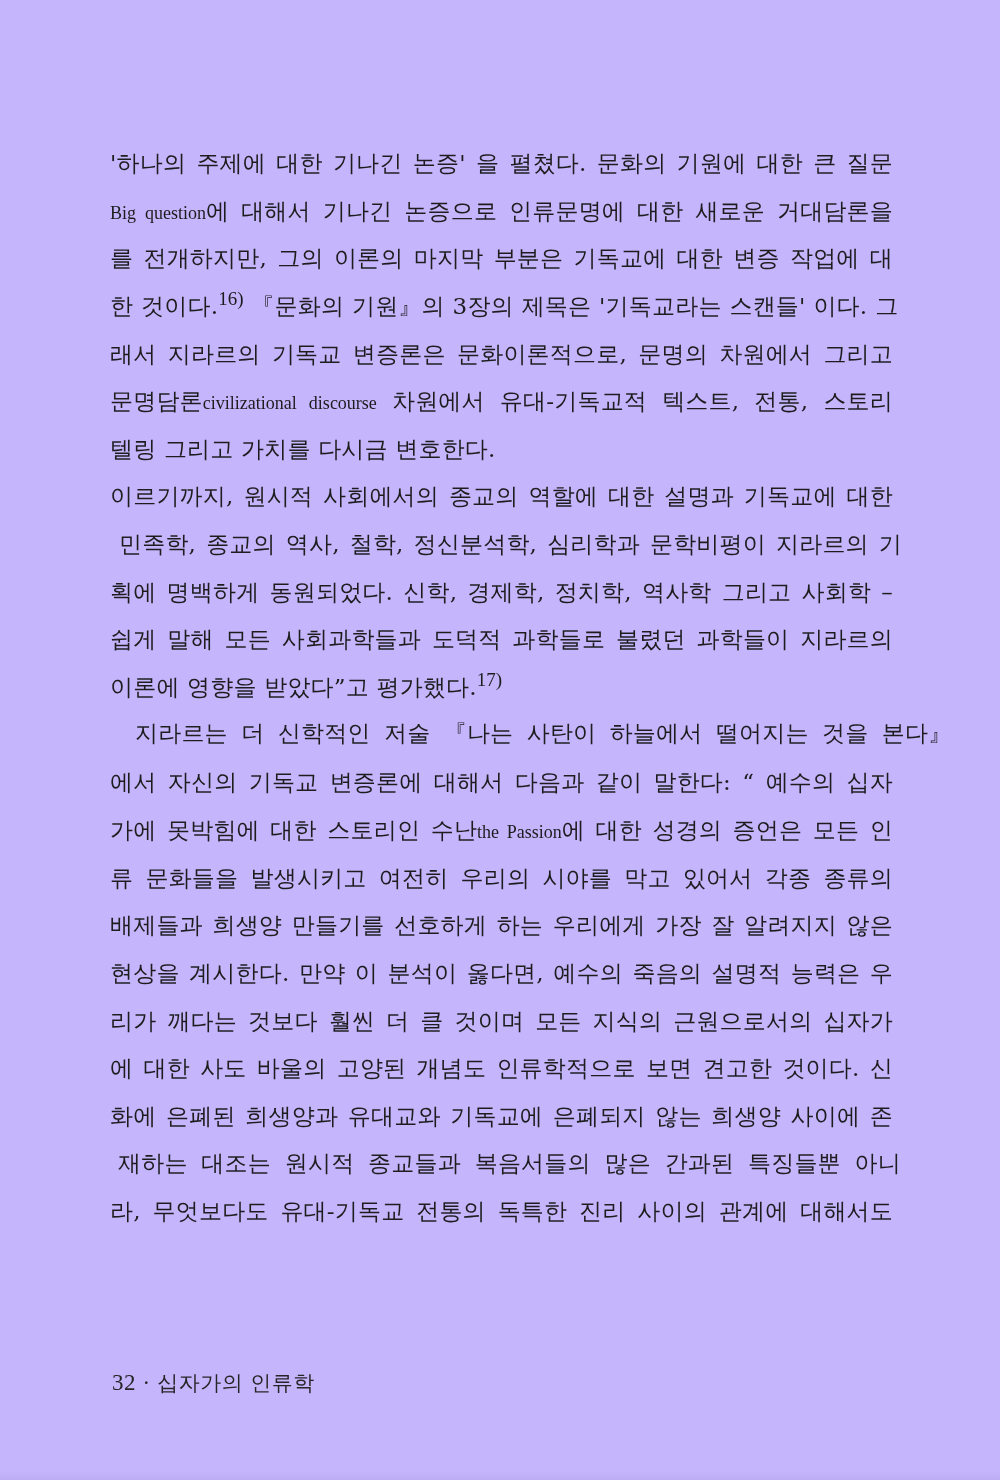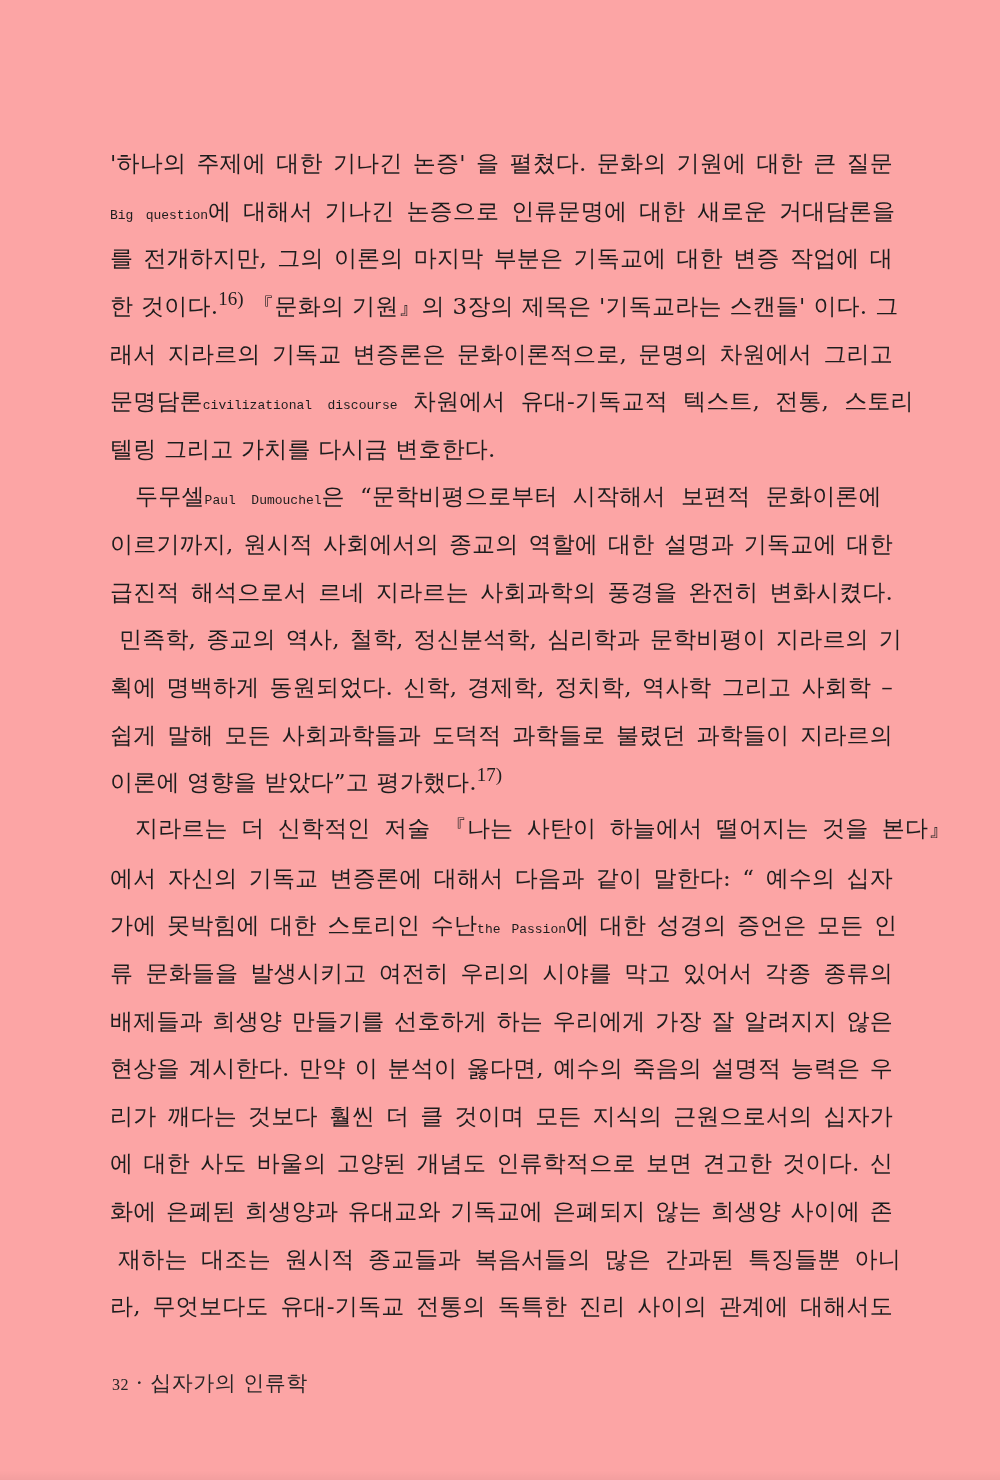--- a/index.html
+++ b/index.html
@@ -1,42 +1,42 @@
 <!DOCTYPE html>
 <html><head>
 <meta charset="utf-8">
 <style>
   html, body { margin: 0; padding: 0; background: #ffffff; }
   .page {
     position: relative;
     width: 1000px;
     height: 1480px;
-    background: #fca5a5;
+    background: #c4b5fd;
     overflow: hidden;
     font-family: "DejaVu Serif", "Liberation Serif", serif;
     color: #1d1d1d;
   }
   .text-block {
     position: absolute;
     left: 110px;
     top: 140px;
     width: 783px;
   }
   .line {
     height: 47.65px;
     line-height: 47.65px;
     font-size: 23px;
     white-space: nowrap;
     letter-spacing: 0.2px;
   }
   .line.indent { padding-left: 25px; }
   .seg-kr { }
   .seg-latin {
-    font-family: Liberation Mono, monospace;
-    font-size: 13px;
+    font-family: Liberation Serif, serif;
+    font-size: 18px;
     letter-spacing: 0px;
   }
   .seg-sup {
     font-family: "Liberation Serif", serif;
     font-size: 19px;
     position: relative;
     top: -9px;
     letter-spacing: 0px;
   }
   .footer {
@@ -44,21 +44,21 @@
     left: 112px;
     top: 1368px;
     height: 30px;
     line-height: 30px;
     font-size: 21px;
     color: #262626;
     letter-spacing: 0.5px;
   }
   .footer .num {
     font-family: "Liberation Serif", serif;
-    font-size: 16px;
+    font-size: 23px;
   }
   .footer .sep { padding: 0 7px; }
   
   .scan-edge {
     position: absolute;
     left: 0; right: 0; bottom: 0;
     height: 10px;
     background: linear-gradient(to bottom, rgba(0,0,0,0) 0%, rgba(0,0,0,0.04) 100%);
   }
 </style>
@@ -67,23 +67,21 @@
 
 <div class="page">
   <div class="text-block">
       <div class="line" style="word-spacing: 2.74716px;"><span class="inner"><span class="seg-kr">'하나의 주제에 대한 기나긴 논증' 을 펼쳤다. 문화의 기원에 대한 큰 질문</span></span></div>
       <div class="line" style="word-spacing: 4.46289px;"><span class="inner"><span class="seg-latin">Big question</span><span class="seg-kr">에 대해서 기나긴 논증으로 인류문명에 대한 새로운 거대담론을</span></span></div>
       <div class="line" style="word-spacing: 2.75781px;"><span class="inner"><span class="seg-kr">를 전개하지만, 그의 이론의 마지막 부분은 기독교에 대한 변증 작업에 대</span></span></div>
       <div class="line" style="word-spacing: 0.321181px;"><span class="inner"><span class="seg-kr">한 것이다.</span><span class="seg-sup">16)</span><span class="seg-kr"> 『문화의 기원』의 3장의 제목은 '기독교라는 스캔들' 이다. 그</span></span></div>
       <div class="line" style="word-spacing: 3.84375px;"><span class="inner"><span class="seg-kr">래서 지라르의 기독교 변증론은 문화이론적으로, 문명의 차원에서 그리고</span></span></div>
       <div class="line" style="word-spacing: 7.59635px;"><span class="inner"><span class="seg-kr">문명담론</span><span class="seg-latin">civilizational discourse</span><span class="seg-kr"> 차원에서 유대-기독교적 텍스트, 전통, 스토리</span></span></div>
       <div class="line"><span class="inner"><span class="seg-kr">텔링 그리고 가치를 다시금 변호한다.</span></span></div>
-      <div class="line indent" style="word-spacing: 7.74062px;"><span class="inner"><span class="seg-kr">두무셀</span><span class="seg-latin">Paul Dumouchel</span><span class="seg-kr">은 “문학비평으로부터 시작해서 보편적 문화이론에</span></span></div>
       <div class="line" style="word-spacing: 2.42383px;"><span class="inner"><span class="seg-kr">이르기까지, 원시적 사회에서의 종교의 역할에 대한 설명과 기독교에 대한</span></span></div>
-      <div class="line" style="word-spacing: 3.84375px;"><span class="inner"><span class="seg-kr">급진적 해석으로서 르네 지라르는 사회과학의 풍경을 완전히 변화시켰다.</span></span></div>
       <div class="line" style="word-spacing: 2.50781px; margin-left: 9px;"><span class="inner"><span class="seg-kr">민족학, 종교의 역사, 철학, 정신분석학, 심리학과 문학비평이 지라르의 기</span></span></div>
       <div class="line" style="word-spacing: 2.67188px;"><span class="inner"><span class="seg-kr">획에 명백하게 동원되었다. 신학, 경제학, 정치학, 역사학 그리고 사회학 –</span></span></div>
       <div class="line" style="word-spacing: 3.36328px;"><span class="inner"><span class="seg-kr">쉽게 말해 모든 사회과학들과 도덕적 과학들로 불렸던 과학들이 지라르의</span></span></div>
       <div class="line"><span class="inner"><span class="seg-kr">이론에 영향을 받았다”고 평가했다.</span><span class="seg-sup">17)</span></span></div>
       <div class="line indent" style="word-spacing: -0.623264px; font-family: Liberation Mono, monospace;"><span class="inner"><span class="seg-kr">지라르는 더 신학적인 저술 『나는 사탄이 하늘에서 떨어지는 것을 본다』</span></span></div>
       <div class="line" style="word-spacing: 3.8375px;"><span class="inner"><span class="seg-kr">에서 자신의 기독교 변증론에 대해서 다음과 같이 말한다: “ 예수의 십자</span></span></div>
       <div class="line" style="word-spacing: 3.06562px;"><span class="inner"><span class="seg-kr">가에 못박힘에 대한 스토리인 수난</span><span class="seg-latin">the Passion</span><span class="seg-kr">에 대한 성경의 증언은 모든 인</span></span></div>
       <div class="line" style="word-spacing: 4.73264px;"><span class="inner"><span class="seg-kr">류 문화들을 발생시키고 여전히 우리의 시야를 막고 있어서 각종 종류의</span></span></div>
       <div class="line" style="word-spacing: 2.15451px;"><span class="inner"><span class="seg-kr">배제들과 희생양 만들기를 선호하게 하는 우리에게 가장 잘 알려지지 않은</span></span></div>
       <div class="line" style="word-spacing: 2.00625px;"><span class="inner"><span class="seg-kr">현상을 계시한다. 만약 이 분석이 옳다면, 예수의 죽음의 설명적 능력은 우</span></span></div>

